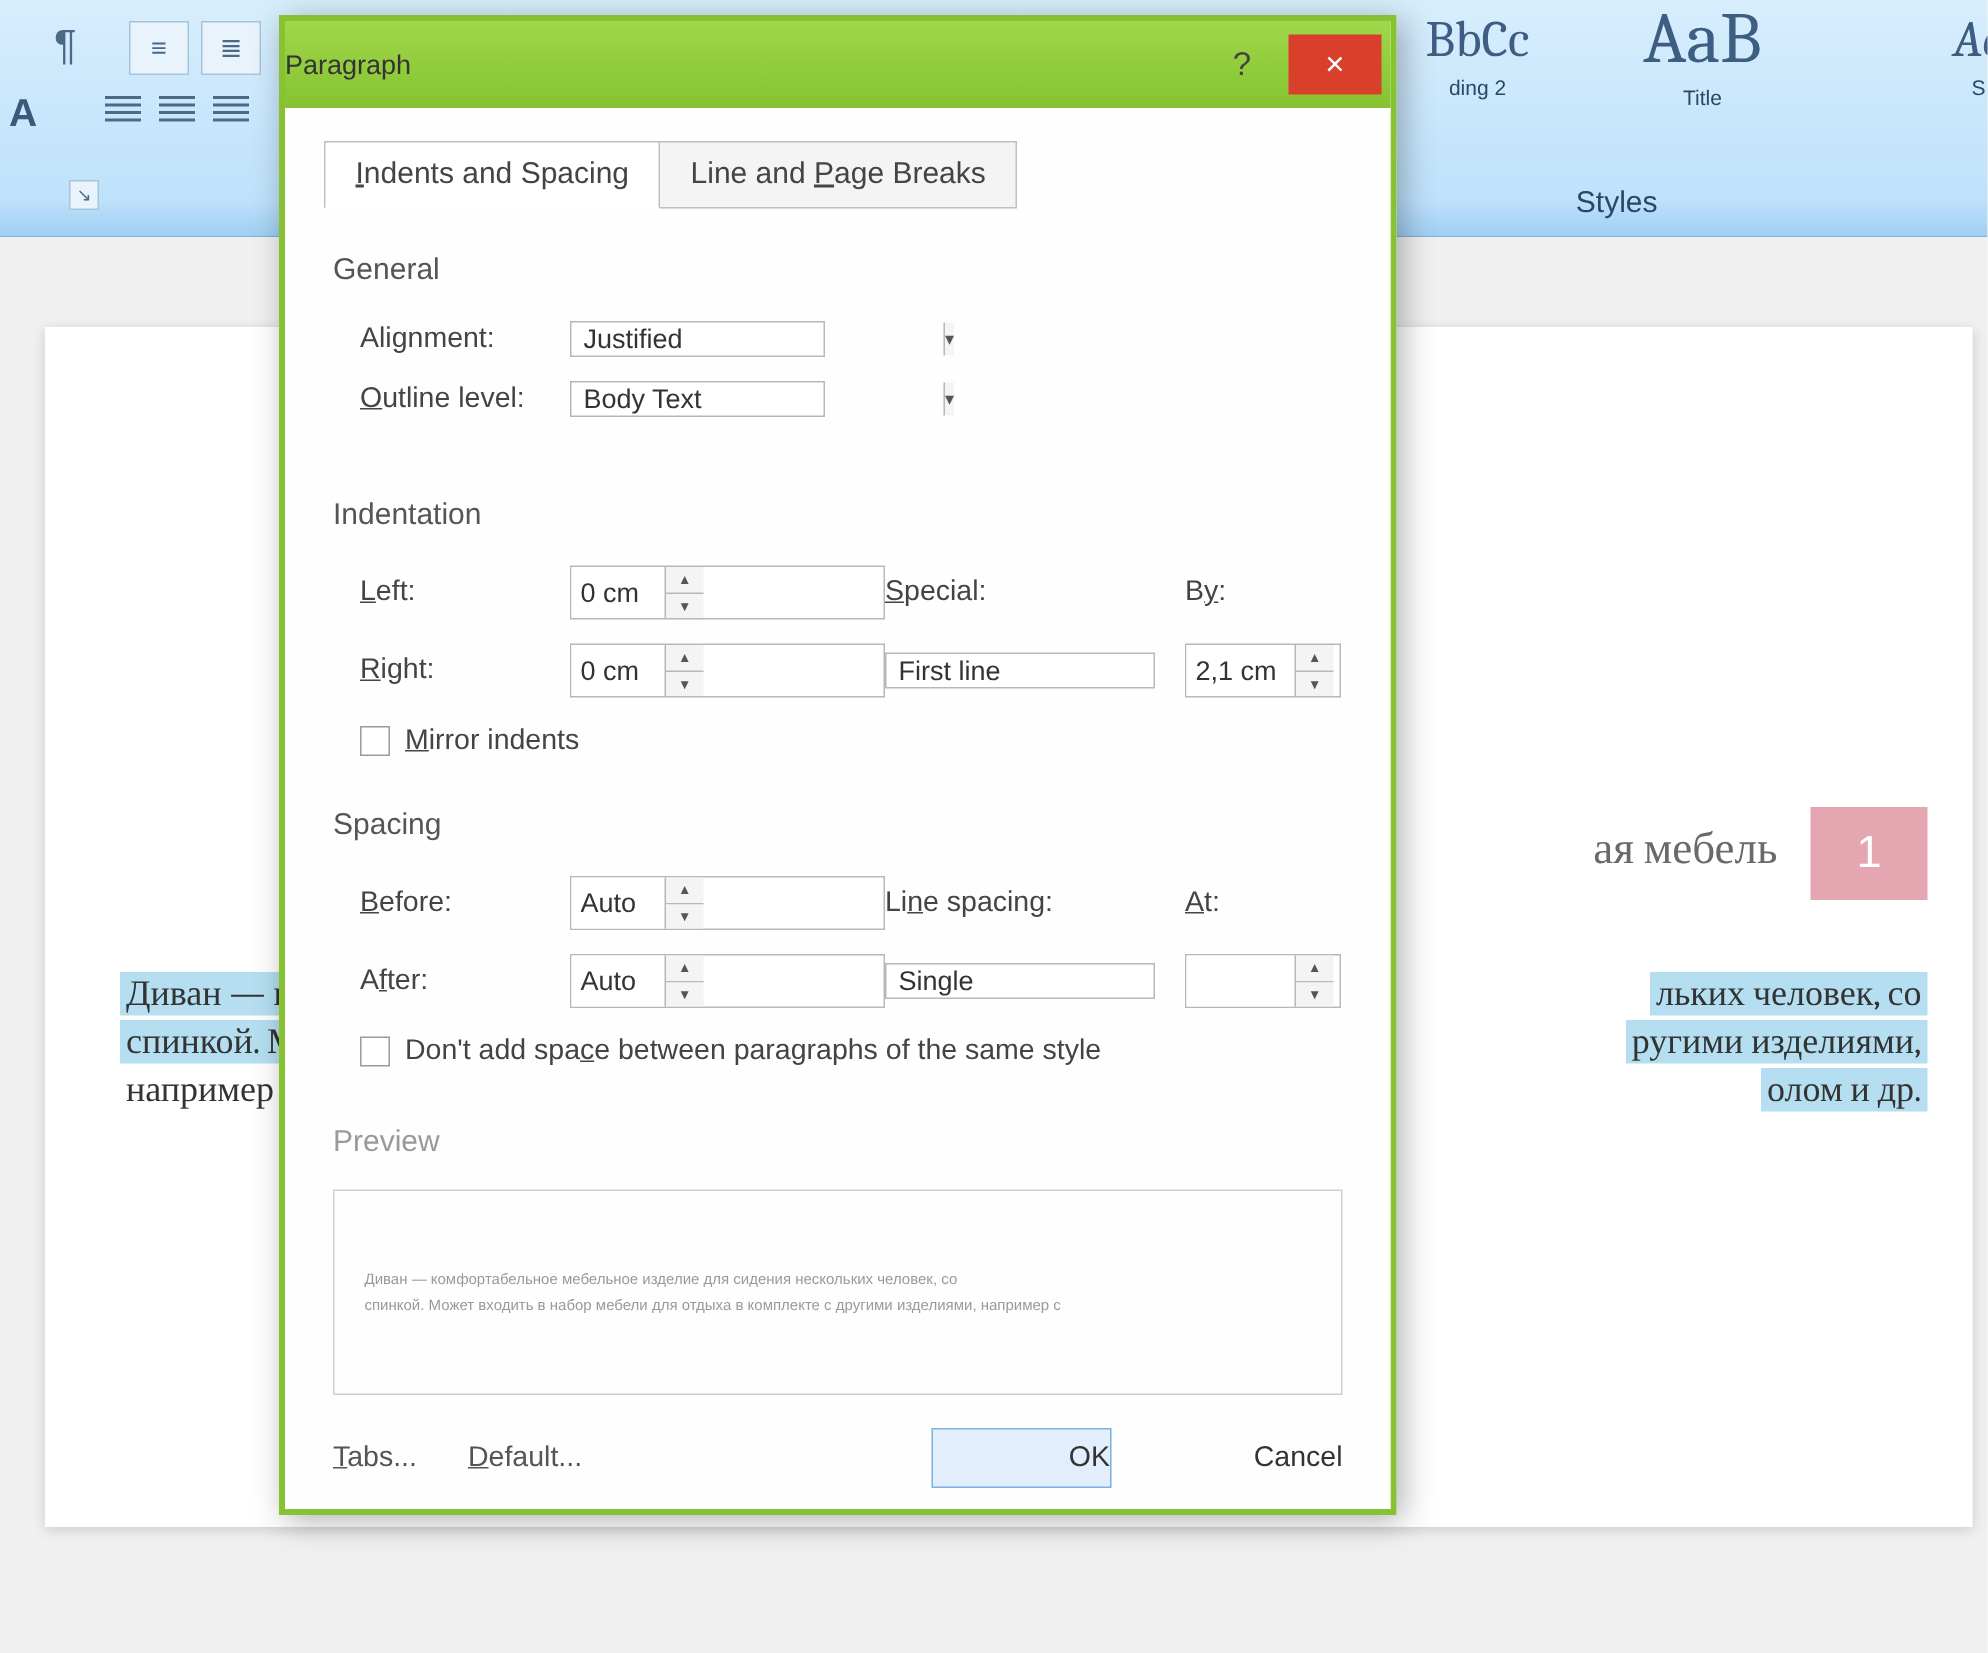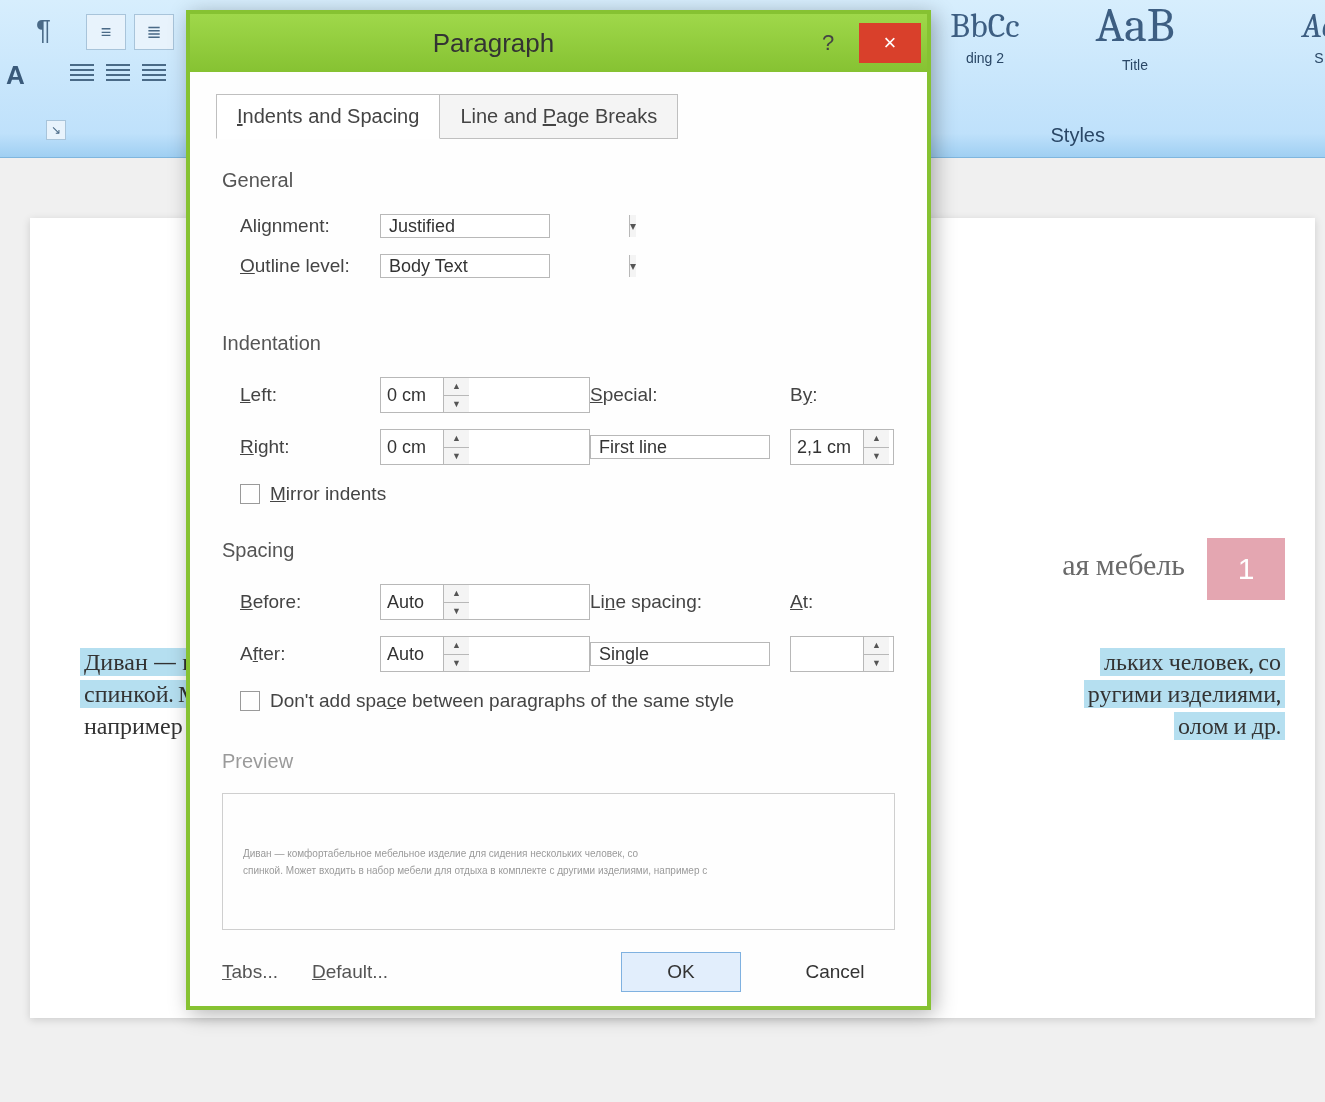--- a/index.html
+++ b/index.html
@@ -87,22 +87,22 @@
     box-shadow: 4px 4px 20px rgba(0,0,0,.3);
     display: flex; flex-direction: column;
   }
   .titlebar {
     height: 58px;
     background: linear-gradient(#9fd84a, #86c232);
     display: flex; align-items: center;
     position: relative;
   }
   .titlebar .title {
-    flex: 1; text-align: center;
-    font-size: 26px; color: #333;
+    flex: 1; text-align: left;
+    font-size: 18px; color: #333;
   }
   .titlebar .help, .titlebar .close {
     width: 62px; height: 40px;
     display:flex; align-items:center; justify-content:center;
     font-size: 22px; cursor: pointer;
   }
   .titlebar .help { color:#444; }
   .titlebar .close { background:#d9402b; color:#fff; margin-right:6px; }
 
   .dialog-body {
@@ -185,21 +185,21 @@
   }
 
   .button-row{
     display:flex; gap:34px; align-items:center;
     padding:22px 6px 4px 6px;
   }
   .btn{
     min-width:120px; height:40px;
     border:1px solid #b8b8b8; background:#f5f5f5;
     font-size:19px; color:#333;
-    display:flex; align-items:center; justify-content:center;
+    display:flex; align-items:center; justify-content:flex-end;
     cursor:pointer;
   }
   .btn.primary{ background:#e2eefc; border-color:#7fb1e0; }
   .button-row .spacer{ flex:1; }
 
   u.hot{ text-decoration:underline; }
 </style>
 </head>
 <body>
 

